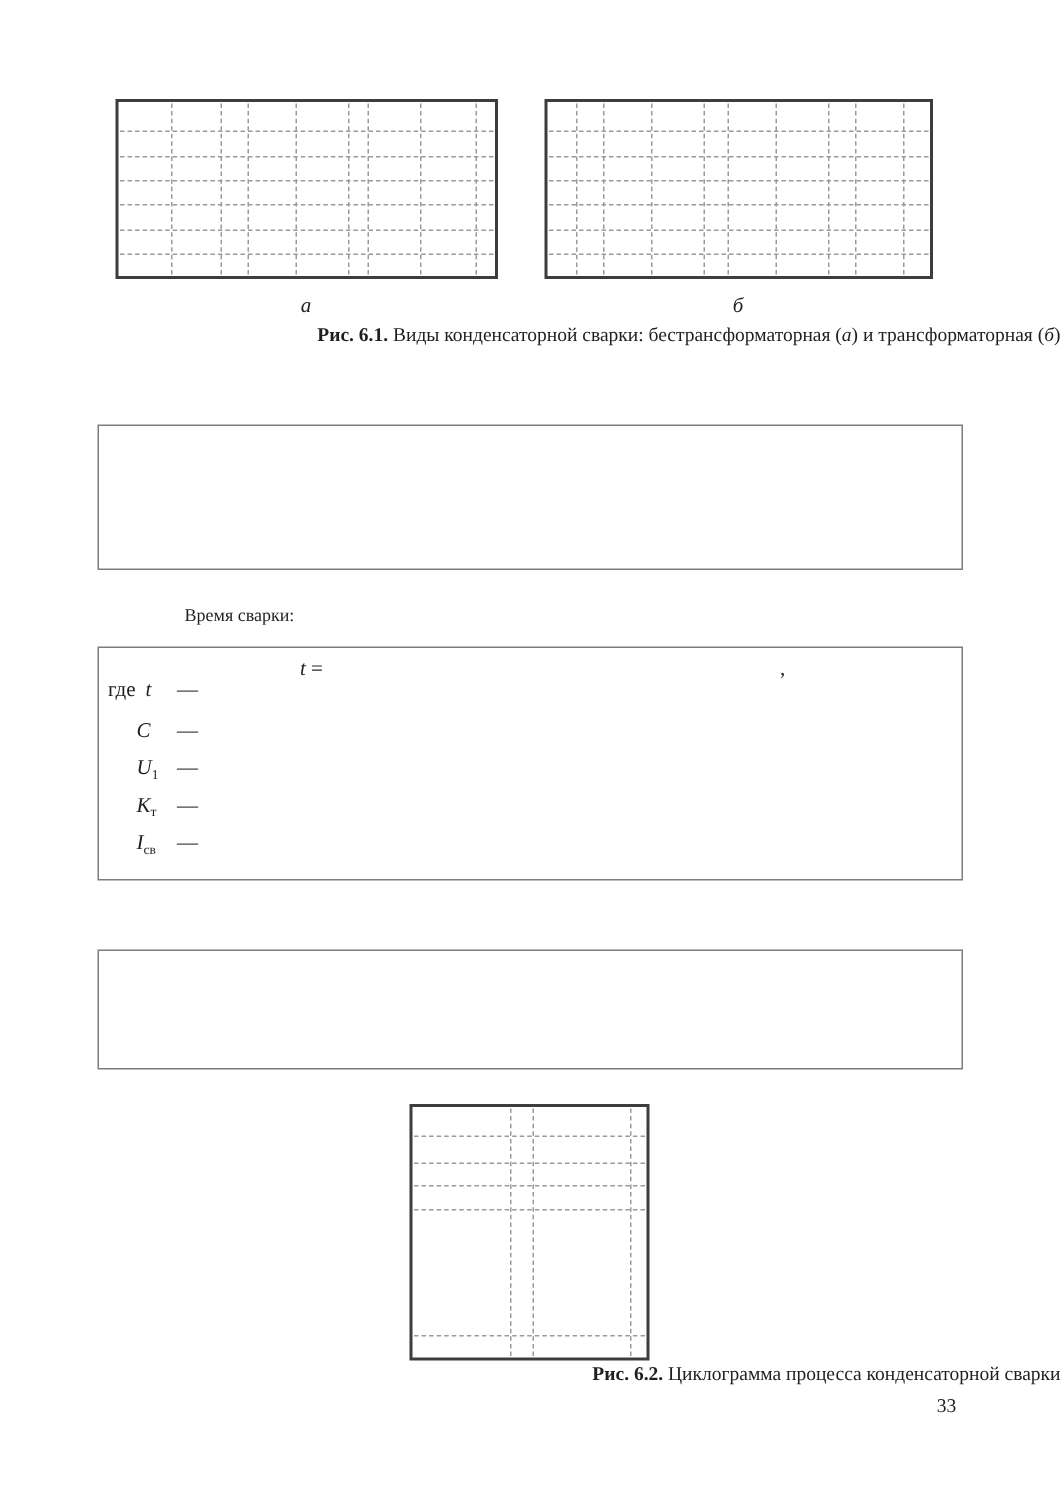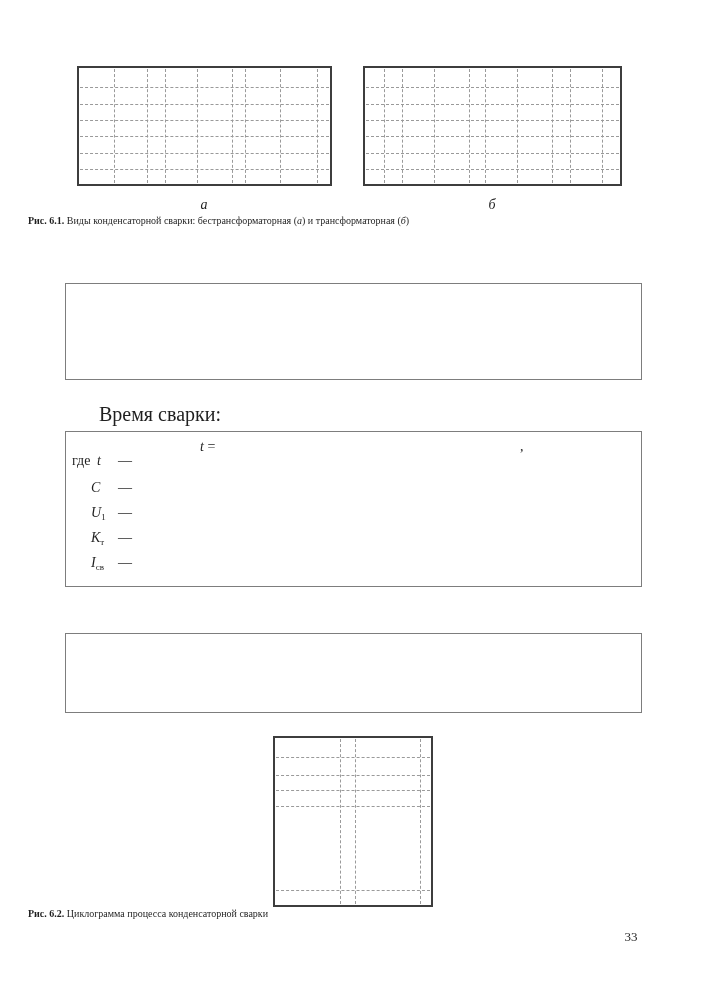--- a/index.html
+++ b/index.html
@@ -29,37 +29,38 @@
   .fig-label{
     position:absolute;
     width:24px;
     text-align:center;
     font-style:italic;
     font-size:14px;
   }
   .caption{
     position:absolute;
     left:0;right:0;
-    text-align:left;
-    font-size:10px;
+    text-align:right;
+    font-size:13px;
     padding-left:28px;
   }
   .caption b{font-weight:bold;}
   .caption i{font-style:italic;}
   .section-heading{
     position:absolute;
     left:0;right:0;
     text-align:center;
     font-weight:bold;
     font-style:italic;
     font-size:15.5px;
   }
   .body-label{
     position:absolute;
-    font-size:20px;
+    font-size:12px;
+    margin-left:24px;
   }
   .formula-line{
     position:absolute;
     left:200px;
     top:439px;
     font-size:14px;
   }
   .formula-line .sym{font-style:italic;}
   .formula-comma{
     position:absolute;

